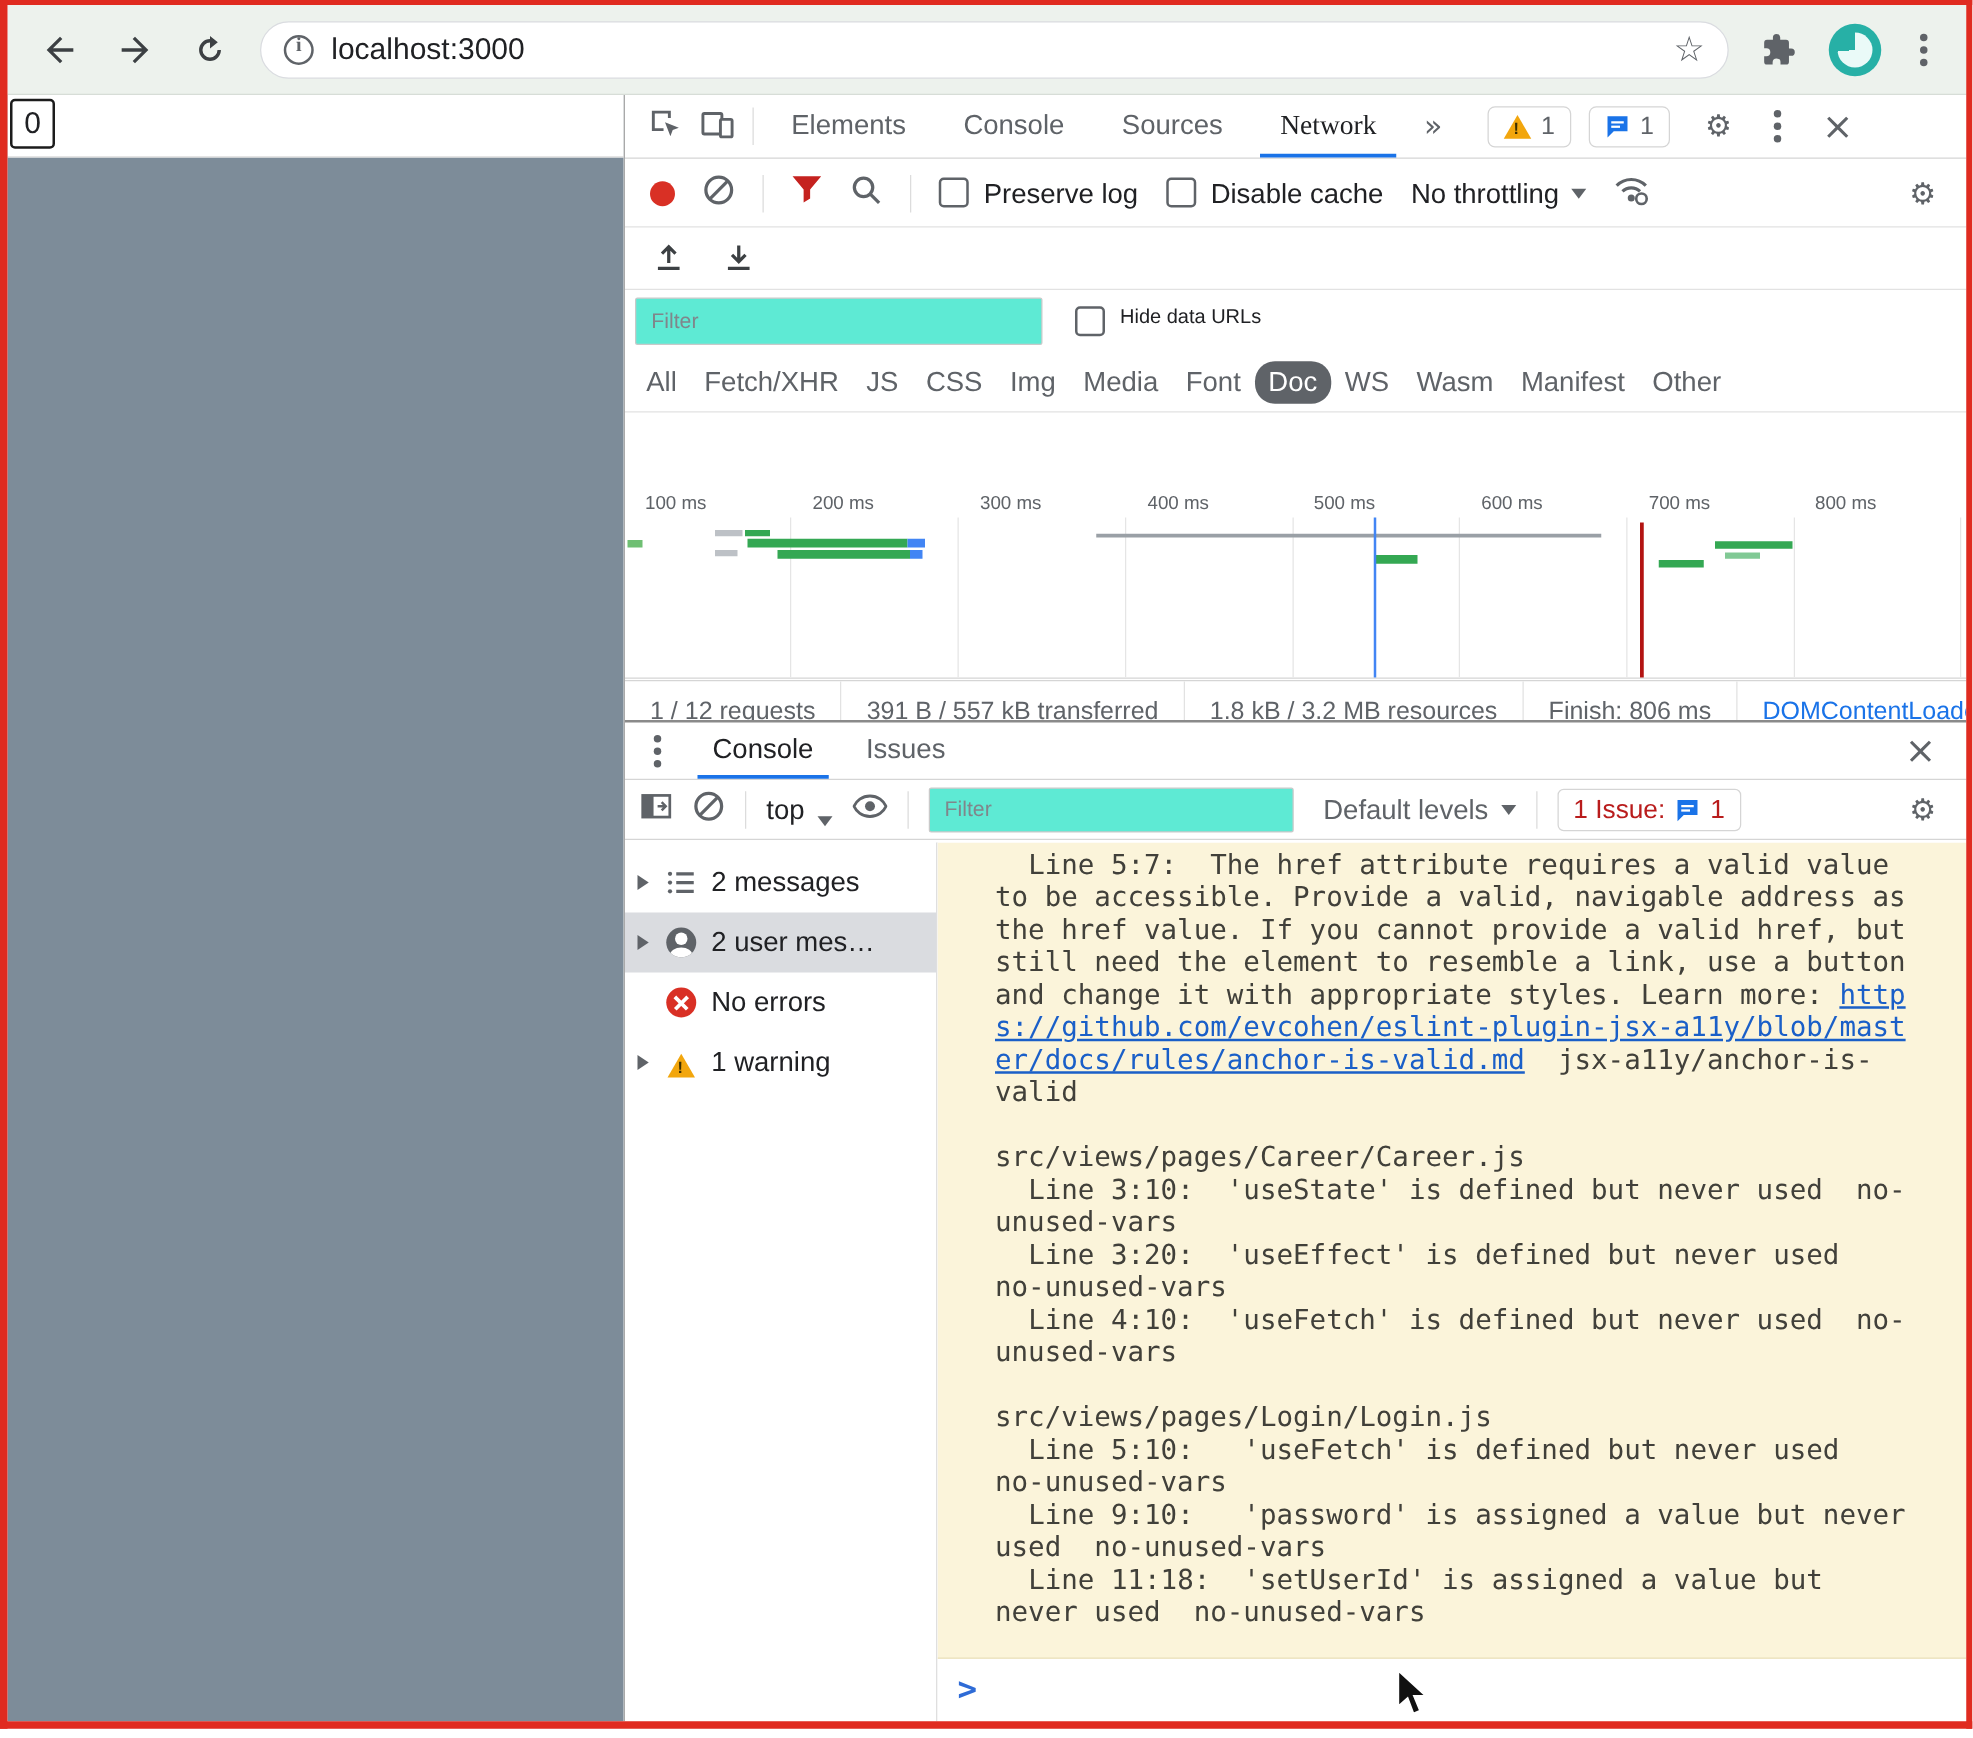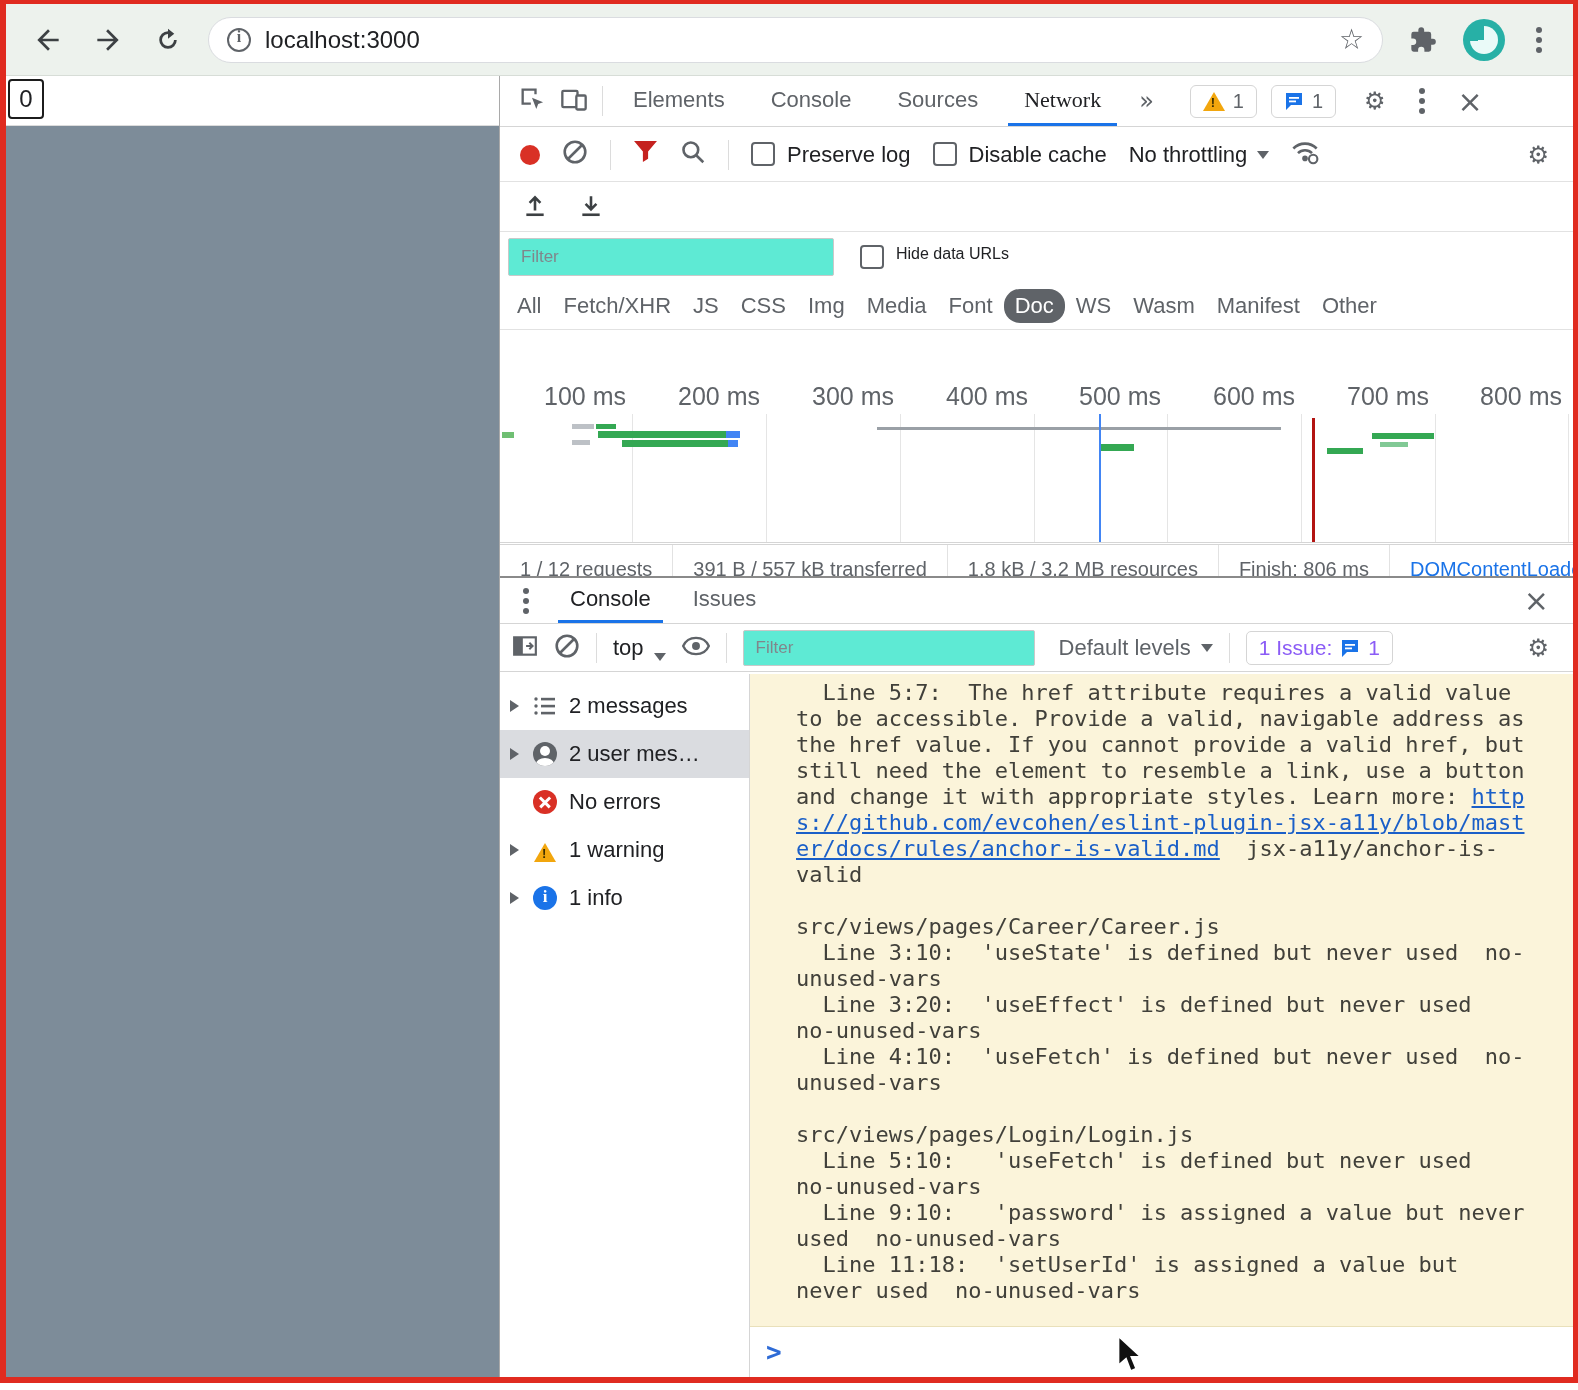--- a/index.html
+++ b/index.html
@@ -58,36 +58,36 @@
   .txt-input { height:38px; border:1px solid #c9c9c9; border-radius:2px; font-size:17px; padding:0 12px; color:#202124; background:#5eead4; outline:none; width:326px; }
   .txt-input::placeholder { color:#80868b; }
 
   .net-chips { position:absolute; left:0; top:206px; width:100%; height:48px; border-bottom:1px solid #e2e2e2; display:flex; align-items:center; padding-left:6px; }
   .chip { font-size:22px; color:#5f6368; padding:4px 11px; border-radius:16px; white-space:nowrap; }
   .chip.sel { background:#5f6368; color:#fff; }
 
   .net-checks { position:absolute; left:0; top:255px; width:100%; height:46px; border-bottom:1px solid #e2e2e2; display:flex; align-items:center; padding-left:20px; gap:30px; font-size:22px; }
 
   .timeline { position:absolute; left:0; top:302px; width:100%; height:165px; border-bottom:1px solid #d5d5d5; overflow:hidden; background:#fff; }
-  .tl-label { position:absolute; top:4px; width:110px; text-align:right; font-size:25px; color:#5f6368; }
+  .tl-label { position:absolute; top:16px; width:110px; text-align:left; font-size:15px; color:#5f6368; }
   .tl-grid { position:absolute; top:36px; bottom:0; width:1px; background:#e5e5e5; }
   .tl-bar { position:absolute; }
 
   .net-summary { position:absolute; left:0; top:468px; width:100%; height:32px; border-top:1px solid #d5d5d5; overflow:hidden; display:flex; white-space:nowrap; font-size:20px; color:#5f6368; }
   .sum-item { padding:12px 20px 0 20px; border-right:1px solid #e2e2e2; line-height:24px; }
   .sum-item.blue { color:#1a73e8; border-right:none; }
 
   
   .drawer { position:absolute; left:0; top:500px; width:100%; height:801px; border-top:2px solid #8a8a8a; background:#fff; }
   .drawer-header { height:46px; border-bottom:1px solid #d5d5d5; display:flex; align-items:center; padding:0 16px 0 12px; }
   .drawer-tab { height:100%; display:flex; align-items:center; padding:0 12px; margin-left:18px; font-size:22px; color:#5f6368; border-bottom:3px solid transparent; }
   .drawer-tab.sel { color:#202124; border-bottom-color:#1a73e8; }
 
   .drawer-toolbar { height:48px; border-bottom:1px solid #d5d5d5; display:flex; align-items:center; padding:0 16px 0 12px; gap:16px; }
-  .issue-pill { display:flex; align-items:center; gap:8px; border:1px solid #d5d5d5; border-radius:5px; padding:4px 12px; font-size:21px; color:#8b5cf6; }
+  .issue-pill { display:flex; align-items:center; gap:8px; border:1px solid #d5d5d5; border-radius:5px; padding:4px 12px; font-size:21px; color:#b91c1c; }
 
   .drawer-body { position:absolute; left:0; top:96px; right:0; bottom:0; display:flex; }
   .console-sidebar { width:250px; flex:none; border-right:1px solid #d5d5d5; padding-top:8px; }
   .sb-row { height:48px; display:flex; align-items:center; padding-left:10px; gap:12px; font-size:22px; color:#202124; }
   .sb-row.sel { background:#dadce0; }
   .sb-caret { width:0; height:0; border-style:solid; border-width:6px 0 6px 9px; border-color:transparent transparent transparent #5f6368; margin-right:2px; flex:none; }
   .sb-caret.hidden { visibility:hidden; }
   .sb-ico { width:24px; height:24px; flex:none; position:relative; }
   .ico-user { border-radius:50%; background:#5f6368; overflow:hidden; }
   .ico-user::before { content:""; position:absolute; left:7px; top:4px; width:10px; height:10px; border-radius:50%; background:#fff; }
@@ -397,25 +397,20 @@
           <span class="sb-ico ico-error"></span>
           <span>No errors</span>
         </div>
         <div class="sb-row">
           <span class="sb-caret"></span>
           <span class="sb-ico" style="display:flex;align-items:flex-end;justify-content:center;">
               <span class="tri-warn"></span>
             </span>
           <span>1 warning</span>
         </div>
-        <div class="sb-row">
-          <span class="sb-caret"></span>
-          <span class="sb-ico ico-info"></span>
-          <span>1 info</span>
-        </div>
       </div>
 
       <div class="console-main">
         <div class="warn-block">
 <pre class="console-text"><span>  Line 5:7:  The href attribute requires a valid value to be accessible. Provide a valid, navigable address as the href value. If you cannot provide a valid href, but still need the element to resemble a link, use a button and change it with appropriate styles. Learn more: </span><a class="console-link">https://github.com/evcohen/eslint-plugin-jsx-a11y/blob/master/docs/rules/anchor-is-valid.md</a><span>  jsx-a11y/anchor-is-valid</span>
 
 <span>src/views/pages/Career/Career.js
   Line 3:10:  'useState' is defined but never used  no-unused-vars
   Line 3:20:  'useEffect' is defined but never used  no-unused-vars
   Line 4:10:  'useFetch' is defined but never used  no-unused-vars</span>

